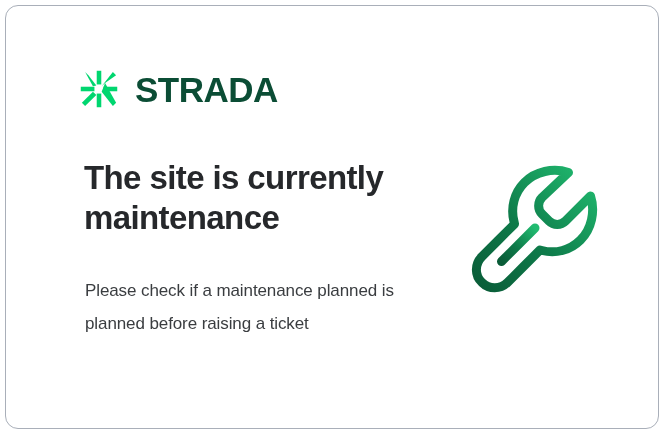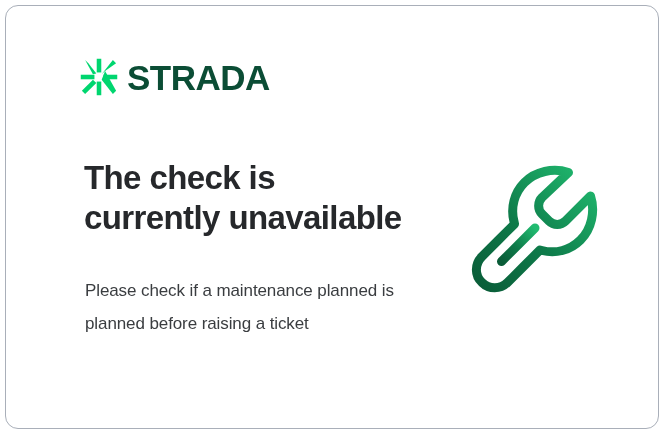--- a/index.html
+++ b/index.html
@@ -34,24 +34,24 @@
   .card-inner {
     position: relative;
     width: 100%;
     height: 100%;
   }
 
   
   .brand {
     position: absolute;
     left: 74px;
-    top: 52px;
+    top: 64px;
     display: flex;
     align-items: center;
-    gap: 9px;
+    gap: 17px;
   }
   .brand-mark {
     width: 38px;
     height: 38px;
     display: block;
     flex: none;
   }
   .brand-word {
     font-size: 35px;
     font-weight: bold;
@@ -132,21 +132,21 @@
 
               <polygon points="5,86.5 13.5,95 43,66 34,57"></polygon>
 
               <polygon points="95,86.5 86.5,95 57,57 66,34"></polygon>
             </g>
           </svg>
         </span>
         <span class="brand-word">STRADA</span>
       </div>
 
-      <h1 class="headline">The check is currently unavailable</h1>
+      <h1 class="headline">The site is currently maintenance</h1>
 
       <p class="body-copy">Please check if a maintenance planned is planned before raising a ticket</p>
 
       <div class="wrench-wrap">
         <svg viewBox="0 0 156 156" xmlns="http://www.w3.org/2000/svg" aria-hidden="true">
           <defs>
             <linearGradient id="wrenchGrad" x1="0" y1="1" x2="1" y2="0">
               <stop offset="0%" stop-color="#0a5c38"></stop>
               <stop offset="45%" stop-color="#0e7b4a"></stop>
               <stop offset="100%" stop-color="#21bb70"></stop>

